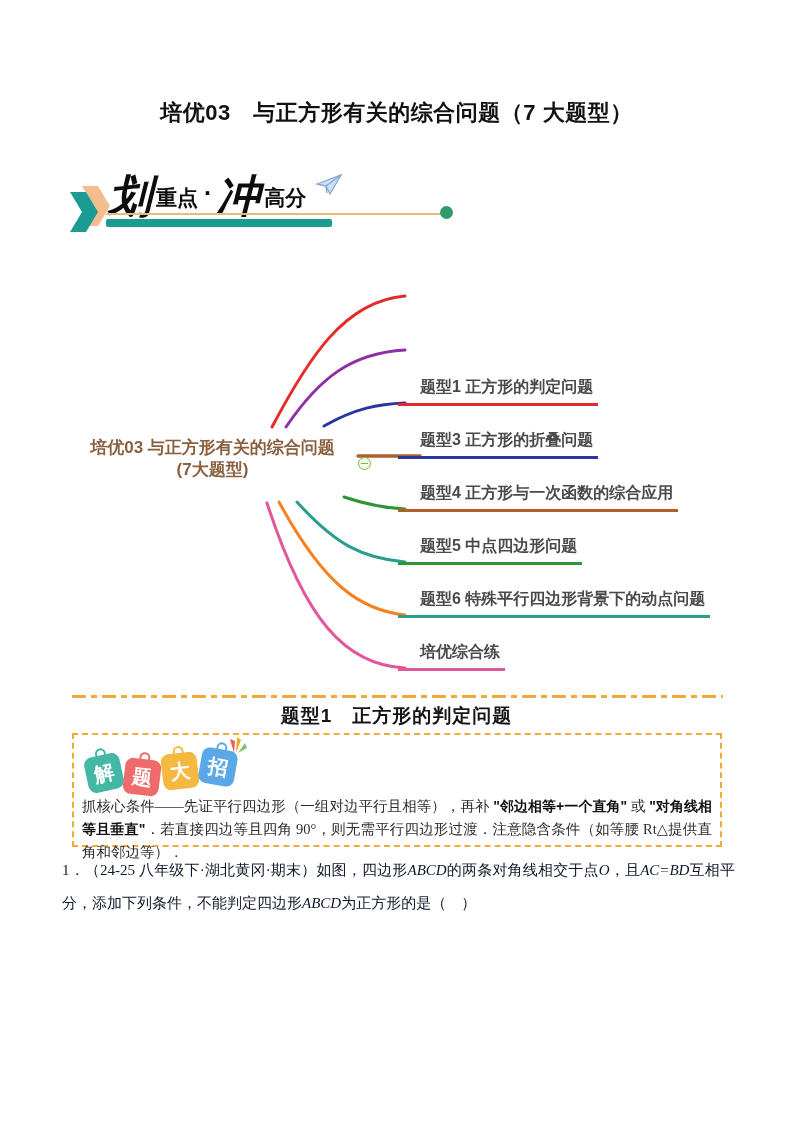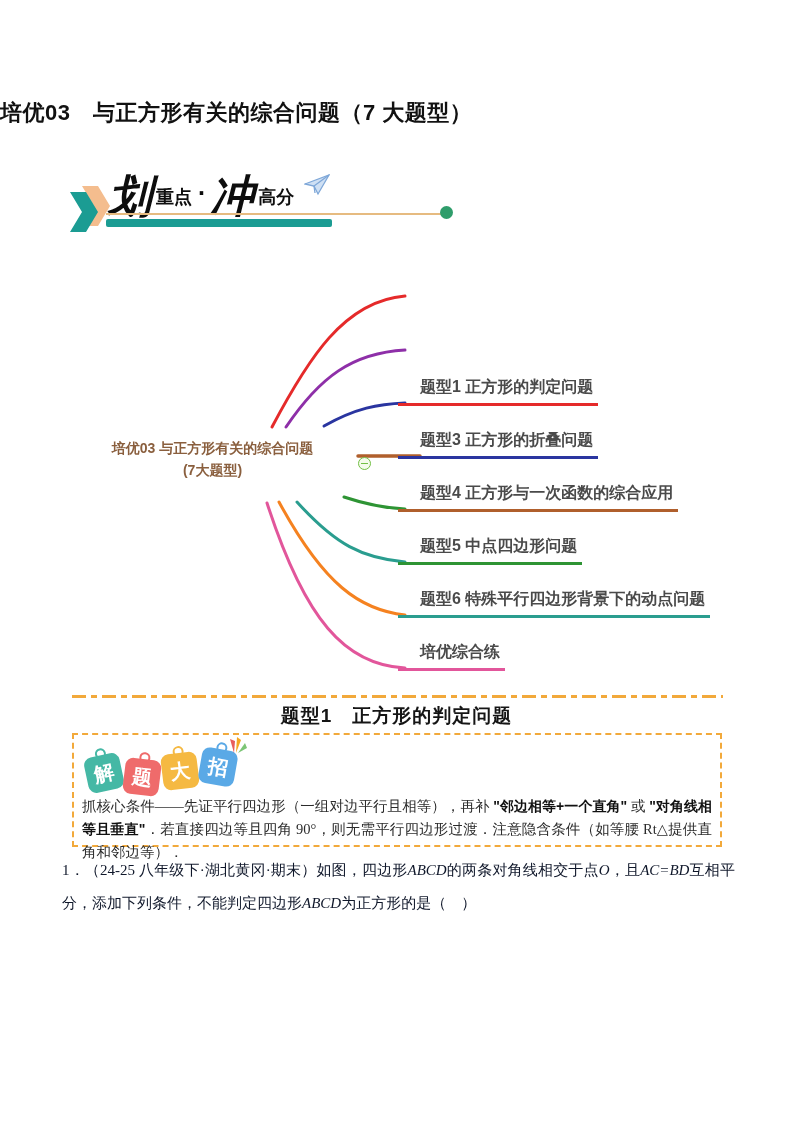--- a/index.html
+++ b/index.html
@@ -1,41 +1,41 @@
 <!DOCTYPE html>
 <html><head>
 <meta charset="utf-8">
 <style>
   html,body{margin:0;padding:0;background:#ffffff;}
   .page{position:relative;width:793px;height:1122px;background:#ffffff;margin:0 auto;overflow:hidden;
         font-family:"Liberation Sans",sans-serif;}
 
   
-  .doc-title{position:absolute;left:0;top:98px;width:793px;text-align:left;
+  .doc-title{position:absolute;left:0;top:98px;width:793px;text-align:center;
              font-size:22px;font-weight:700;color:#111;letter-spacing:.5px;
              font-family:"Liberation Sans",sans-serif;}
 
   
   .banner{position:absolute;left:70px;top:158px;width:420px;height:80px;}
   .banner-chevron{position:absolute;left:0;top:26px;}
   .banner-row{position:absolute;left:38px;top:0;display:flex;align-items:flex-end;height:56px;}
   .calli{font-family:"DejaVu Serif",serif;font-style:italic;font-weight:700;font-size:44px;
          line-height:44px;color:#0d0d0d;transform:translateY(4px);}
-  .banner-word{font-size:18px;font-weight:900;color:#0d0d0d;line-height:25px;margin:0 2px 4px 4px;}
+  .banner-word{font-size:21px;font-weight:900;color:#0d0d0d;line-height:25px;margin:0 2px 4px 4px;}
   .banner-dot{font-size:25px;font-weight:900;color:#0d0d0d;margin:0 4px 6px 4px;}
   .plane{margin:0 0 18px 8px;}
   .bar-teal{position:absolute;left:36px;top:61px;width:226px;height:8px;border-radius:2px;}
   .line-thin{position:absolute;left:36px;top:55px;width:338px;height:2px;}
   .dot-end{position:absolute;left:370px;top:48px;width:13px;height:13px;border-radius:50%;}
 
   
   .mindmap{position:absolute;left:0;top:255px;width:793px;height:430px;}
   .mm-svg{position:absolute;left:0;top:0;}
   .mm-center{position:absolute;left:40px;top:182px;width:345px;text-align:center;
-             font-weight:700;font-size:14px;line-height:22px;}
+             font-weight:700;font-size:17px;line-height:22px;}
   .mm-collapse{position:absolute;left:358px;top:202px;width:11px;height:11px;border-radius:50%;
                border:1.5px solid #72bf44;background:#f4fbec;cursor:pointer;}
   .mm-collapse::after{content:"";position:absolute;left:2px;top:4.5px;width:7px;height:1.5px;background:#72bf44;}
   .branch{position:absolute;left:398px;white-space:nowrap;}
   .branch span{display:inline-block;padding:0 5px 5px 22px;border-bottom:3px solid #000;
                font-size:16px;font-weight:700;color:#4a4a4a;}
   .branch:nth-of-type(1){top:16px;}
   .branch:nth-of-type(2){top:69px;}
   .branch:nth-of-type(3){top:122px;}
   .branch:nth-of-type(4){top:175px;}

